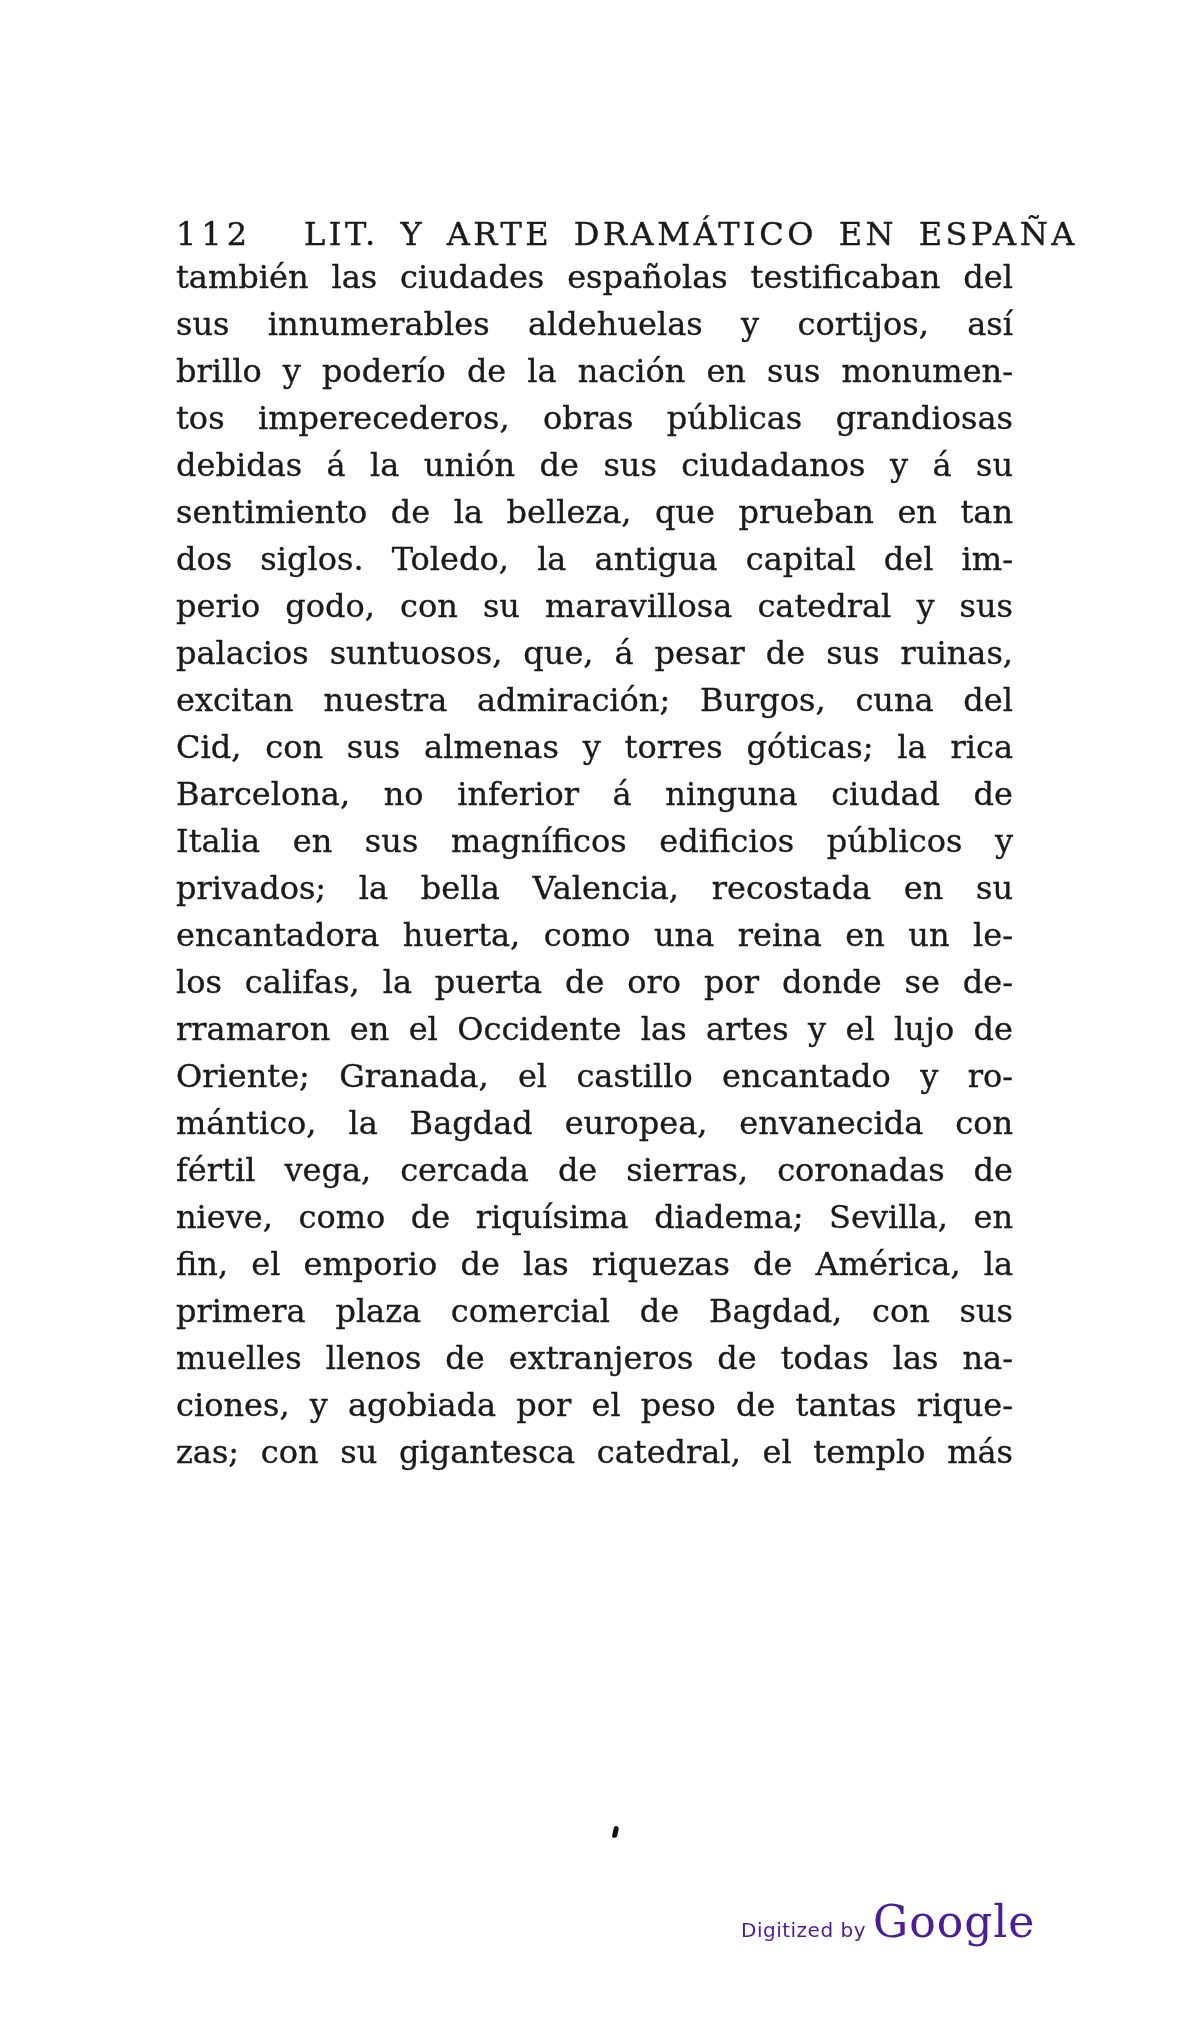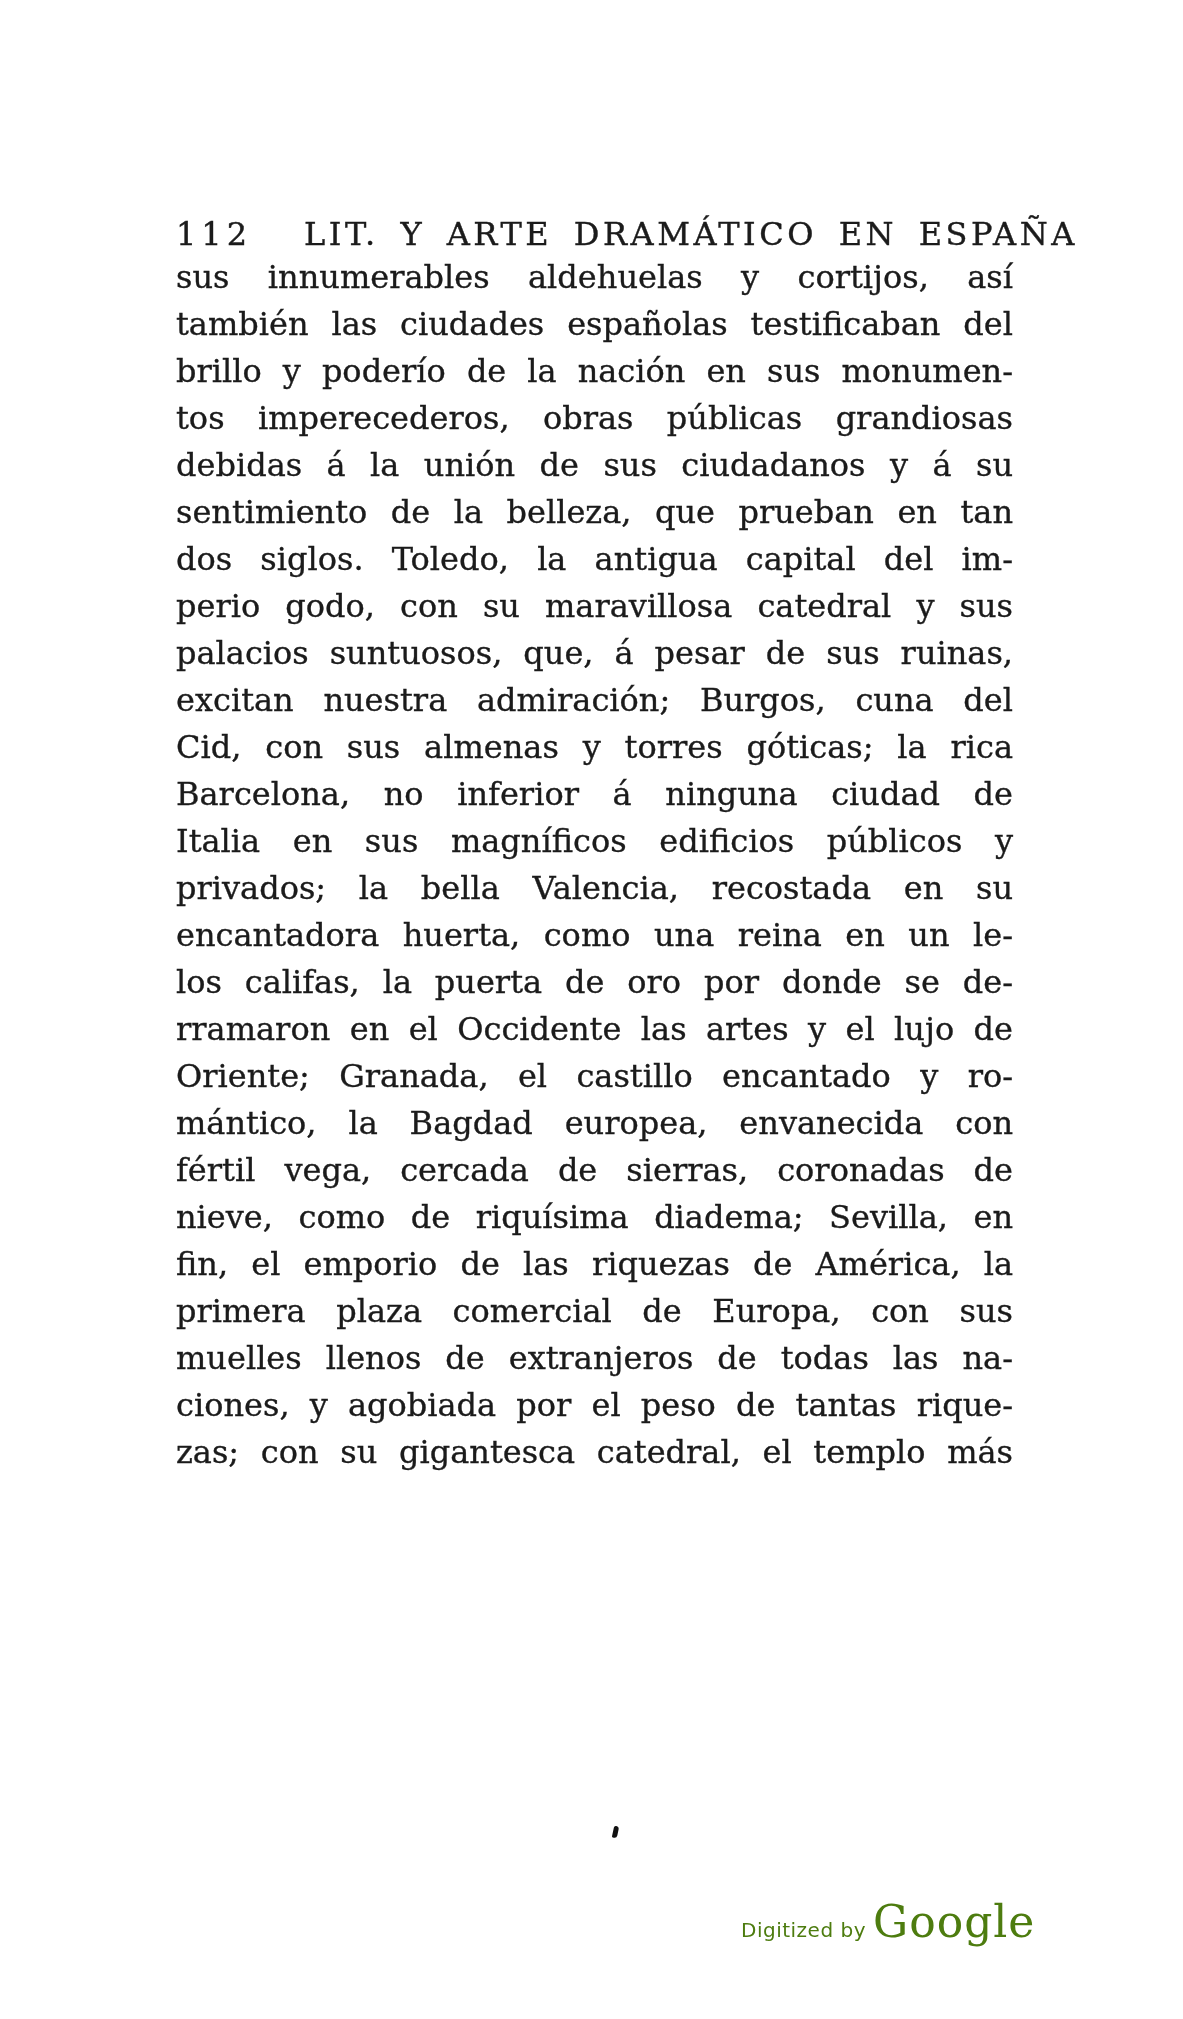--- a/index.html
+++ b/index.html
@@ -61,21 +61,21 @@
     border-radius: 2px 3px 3px 1px;
     transform: rotate(12deg);
   }
   .watermark {
     position: absolute;
     left: 741px;
     top: 1886px;
     display: flex;
     align-items: baseline;
     gap: 7px;
-    color: #4d7c0f;
+    color: #4c1d95;
   }
   .watermark .digitized {
     font-family: "DejaVu Sans", "Liberation Sans", sans-serif;
     font-size: 20px;
     letter-spacing: 0.5px;
   }
   .watermark .google {
     font-family: "DejaVu Serif", serif;
     font-size: 44px;
     letter-spacing: 1px;
@@ -86,43 +86,43 @@
 <body>
 
 <div class="page">
 
   <div class="running-header">
     <span class="page-num">112</span>
     <span class="title">LIT. Y ARTE DRAMÁTICO EN ESPAÑA</span>
   </div>
 
   <div class="body-text">
+    <div class="line">también las ciudades españolas testificaban del</div>
     <div class="line">sus innumerables aldehuelas y cortijos, así</div>
-    <div class="line">también las ciudades españolas testificaban del</div>
     <div class="line">brillo y poderío de la nación en sus monumen-</div>
     <div class="line">tos imperecederos, obras públicas grandiosas</div>
     <div class="line">debidas á la unión de sus ciudadanos y á su</div>
     <div class="line">sentimiento de la belleza, que prueban en tan</div>
     <div class="line">dos siglos. Toledo, la antigua capital del im-</div>
     <div class="line">perio godo, con su maravillosa catedral y sus</div>
     <div class="line">palacios suntuosos, que, á pesar de sus ruinas,</div>
     <div class="line">excitan nuestra admiración; Burgos, cuna del</div>
     <div class="line">Cid, con sus almenas y torres góticas; la rica</div>
     <div class="line">Barcelona, no inferior á ninguna ciudad de</div>
     <div class="line">Italia en sus magníficos edificios públicos y</div>
     <div class="line">privados; la bella Valencia, recostada en su</div>
     <div class="line">encantadora huerta, como una reina en un le-</div>
     <div class="line">los califas, la puerta de oro por donde se de-</div>
     <div class="line">rramaron en el Occidente las artes y el lujo de</div>
     <div class="line">Oriente; Granada, el castillo encantado y ro-</div>
     <div class="line">mántico, la Bagdad europea, envanecida con</div>
     <div class="line">fértil vega, cercada de sierras, coronadas de</div>
     <div class="line">nieve, como de riquísima diadema; Sevilla, en</div>
     <div class="line">fin, el emporio de las riquezas de América, la</div>
-    <div class="line">primera plaza comercial de Europa, con sus</div>
+    <div class="line">primera plaza comercial de Bagdad, con sus</div>
     <div class="line">muelles llenos de extranjeros de todas las na-</div>
     <div class="line">ciones, y agobiada por el peso de tantas rique-</div>
     <div class="line">zas; con su gigantesca catedral, el templo más</div>
   </div>
 
   <div class="scan-artifact"></div>
 
   <div class="watermark">
     <span class="digitized">Digitized by</span>
     <span class="google">Google</span>

